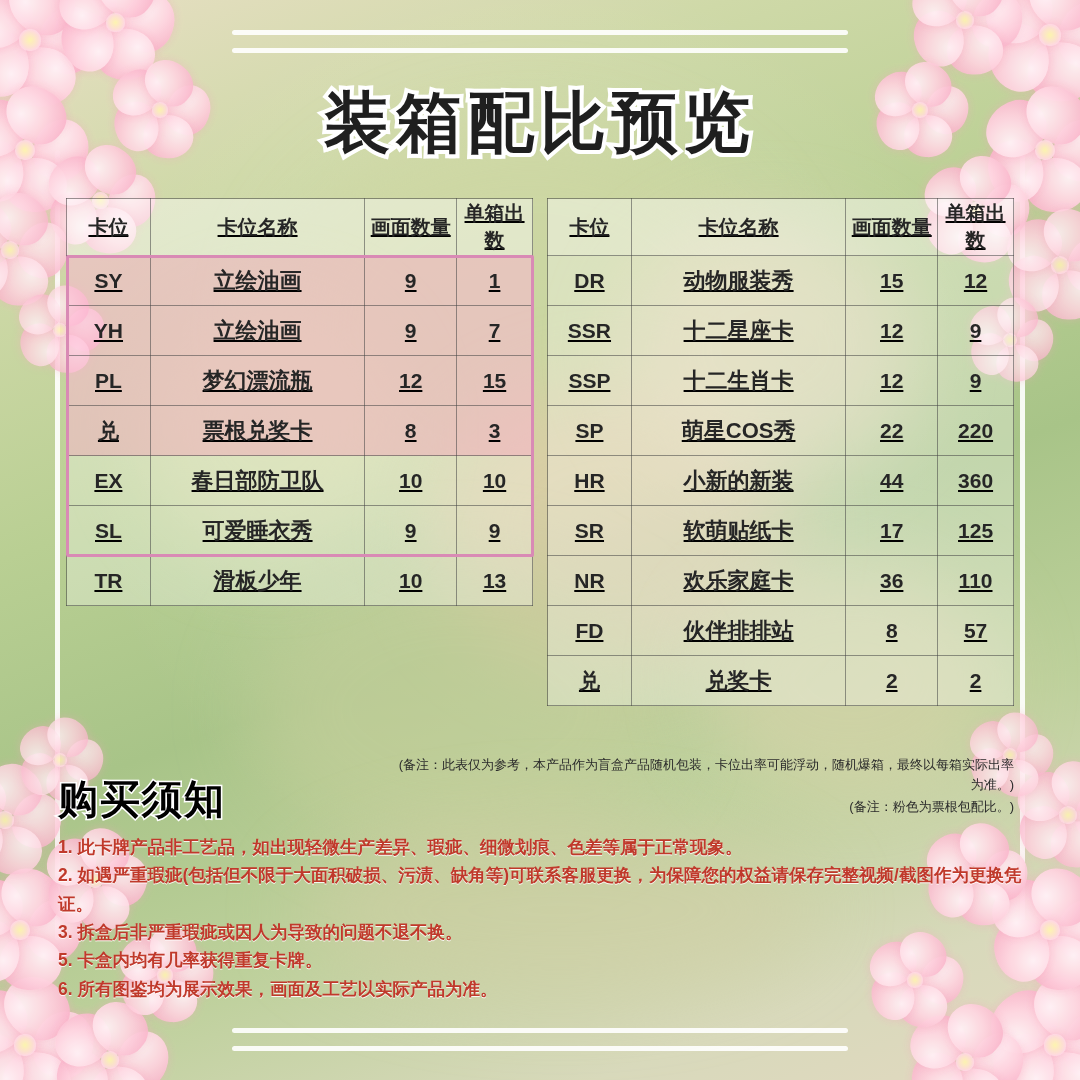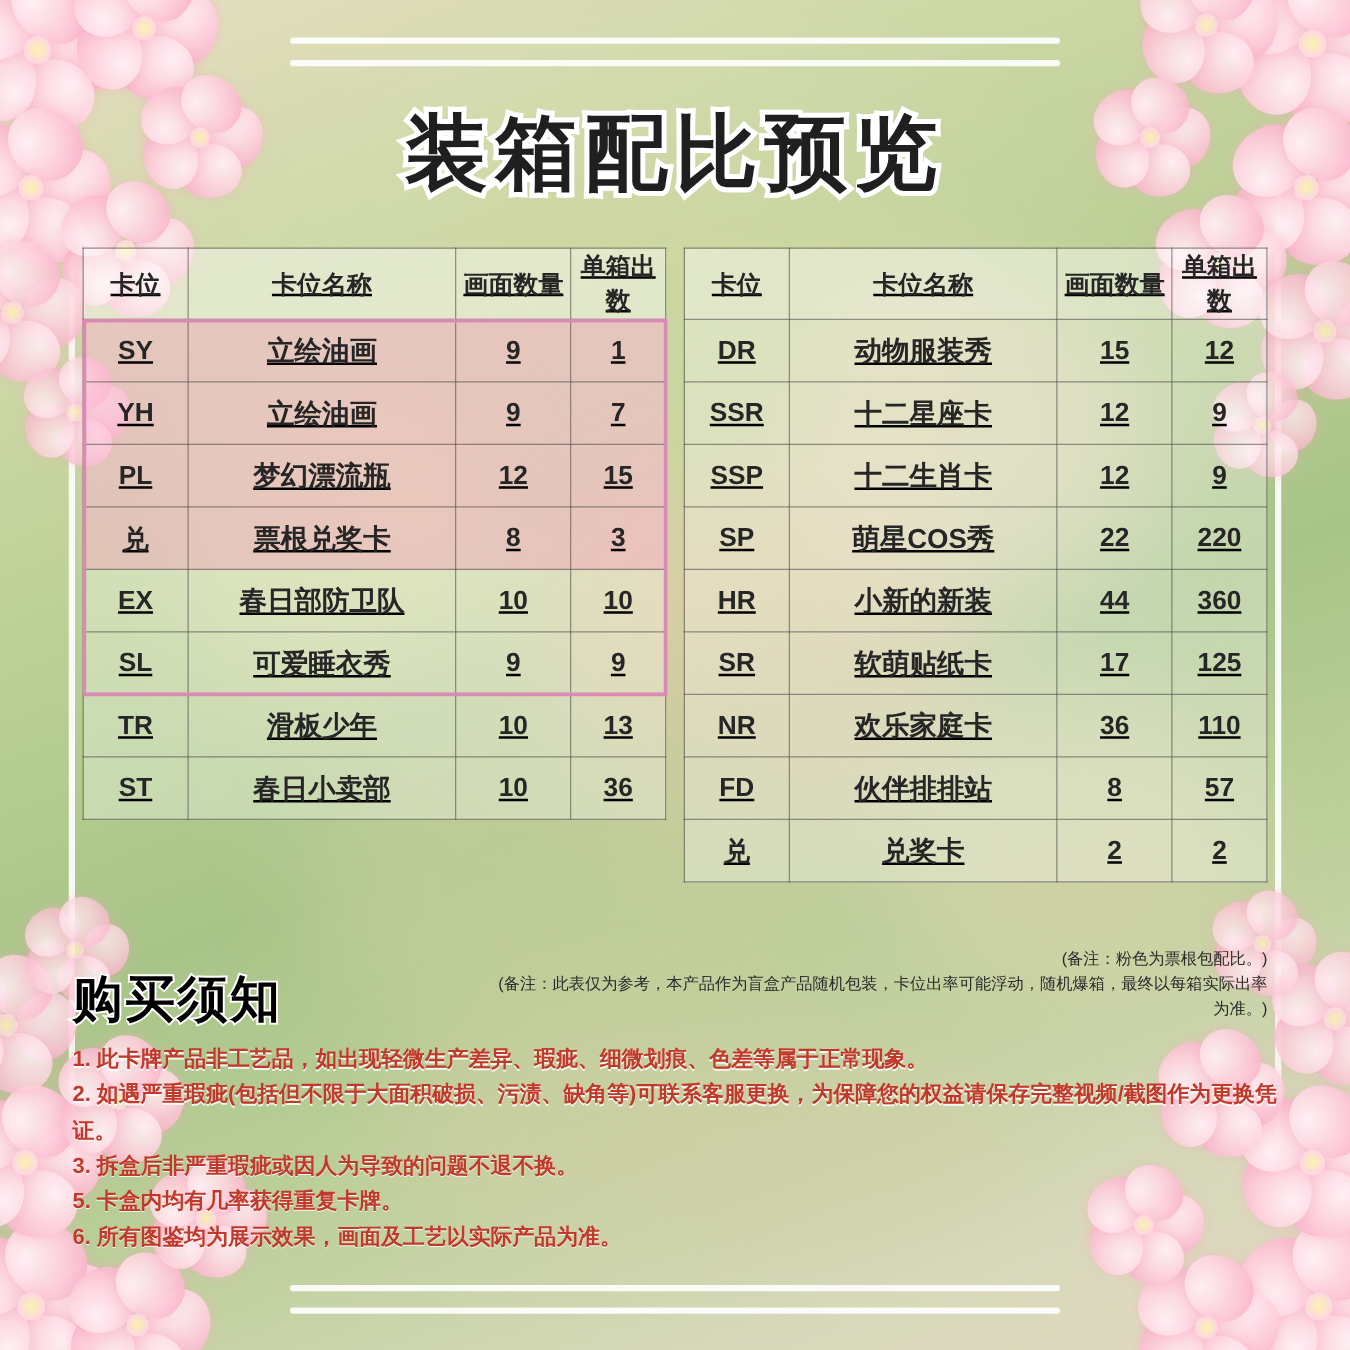--- a/index.html
+++ b/index.html
@@ -337,26 +337,20 @@
             <td class="name">可爱睡衣秀</td>
             <td class="">9</td>
             <td class="">9</td>
           </tr>
           <tr>
             <td class="">TR</td>
             <td class="name">滑板少年</td>
             <td class="">10</td>
             <td class="">13</td>
           </tr>
-          <tr>
-            <td class="">ST</td>
-            <td class="name">春日小卖部</td>
-            <td class="">10</td>
-            <td class="">36</td>
-          </tr>
         </tbody>
     </table>
     <div class="pink-outline" id="pink-box" style="left: -0.5px; top: 56.5px; width: 468px; height: 302px;"></div>
   </div>
 
   <div class="tbl">
     <table>
       <colgroup>
           <col class="c1">
           <col class="c2">
@@ -425,22 +419,22 @@
             <td class="name">兑奖卡</td>
             <td class="">2</td>
             <td class="">2</td>
           </tr>
         </tbody>
     </table>
   </div>
 </div>
 
 <div class="notes">
+  <div class="note-line">(备注：此表仅为参考，本产品作为盲盒产品随机包装，卡位出率可能浮动，随机爆箱，最终以每箱实际出率为准。)</div>
   <div class="note-line" style="margin-top:2px;"><span class="boxed">(备注：粉色为票根包配比。)</span></div>
-  <div class="note-line">(备注：此表仅为参考，本产品作为盲盒产品随机包装，卡位出率可能浮动，随机爆箱，最终以每箱实际出率为准。)</div>
 </div>
 
 <div class="buy">
   <h2>购买须知</h2>
   <ol id="buy-list">
       <li>1. 此卡牌产品非工艺品，如出现轻微生产差异、瑕疵、细微划痕、色差等属于正常现象。</li>
       <li>2. 如遇严重瑕疵(包括但不限于大面积破损、污渍、缺角等)可联系客服更换，为保障您的权益请保存完整视频/截图作为更换凭证。</li>
       <li>3. 拆盒后非严重瑕疵或因人为导致的问题不退不换。</li>
       <li>5. 卡盒内均有几率获得重复卡牌。</li>
       <li>6. 所有图鉴均为展示效果，画面及工艺以实际产品为准。</li>

